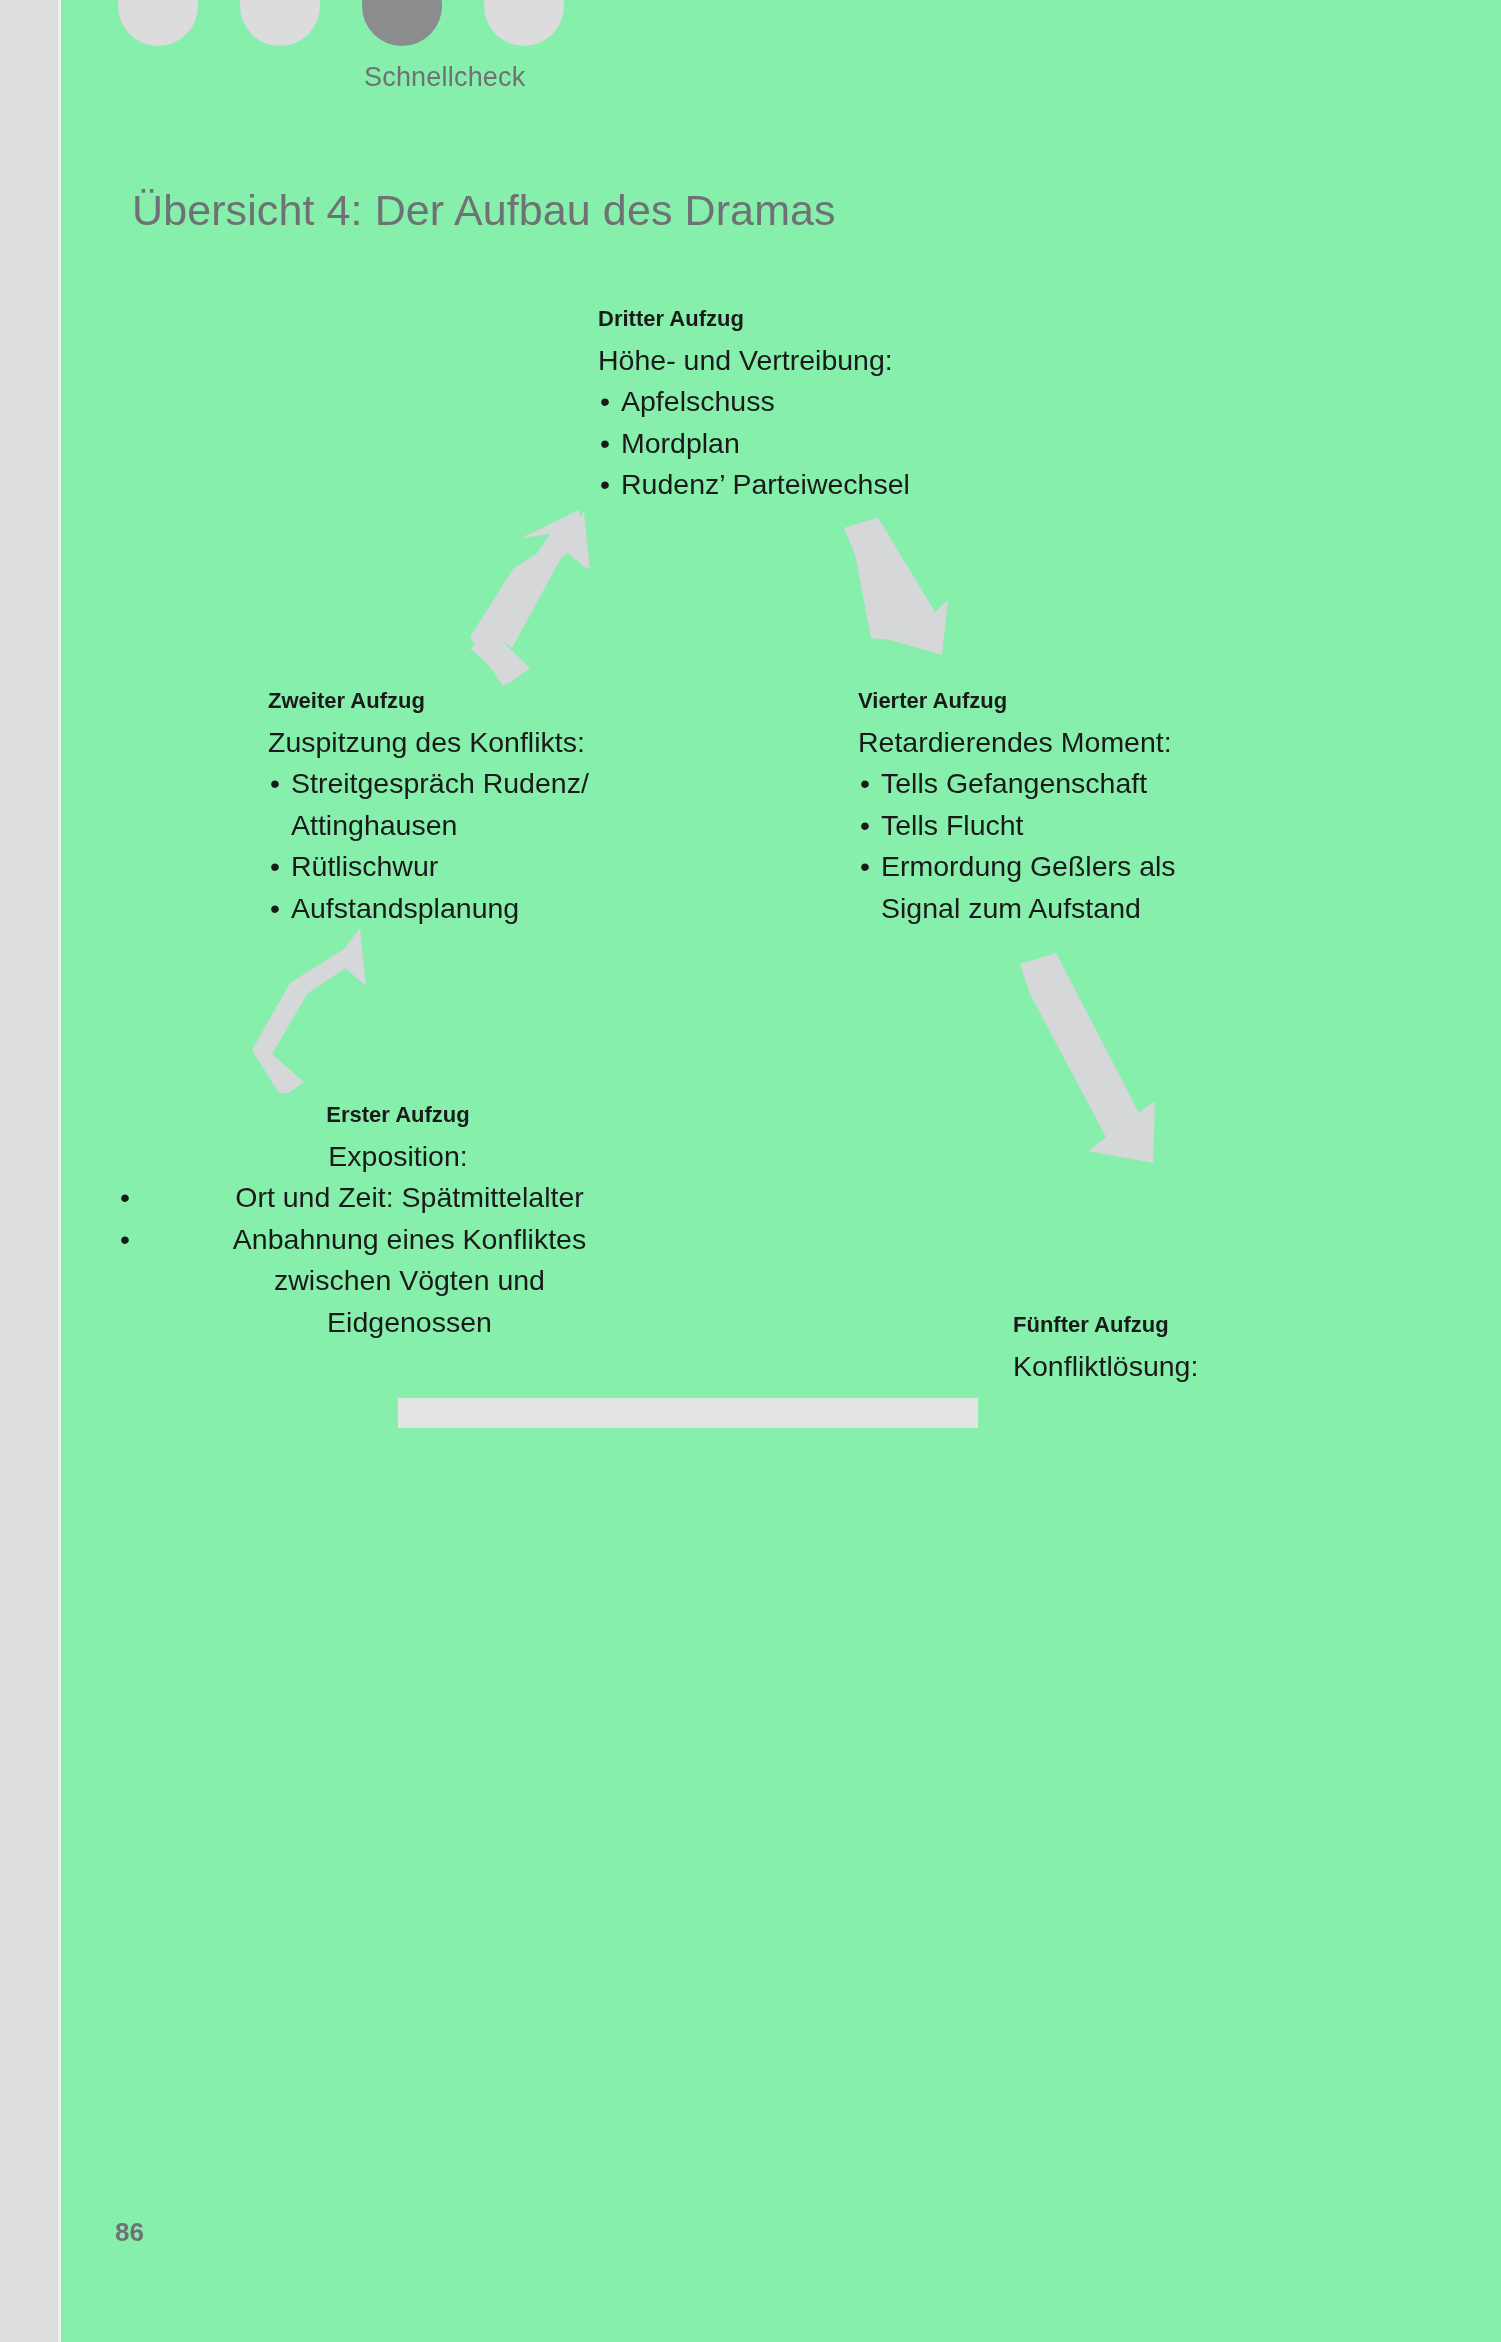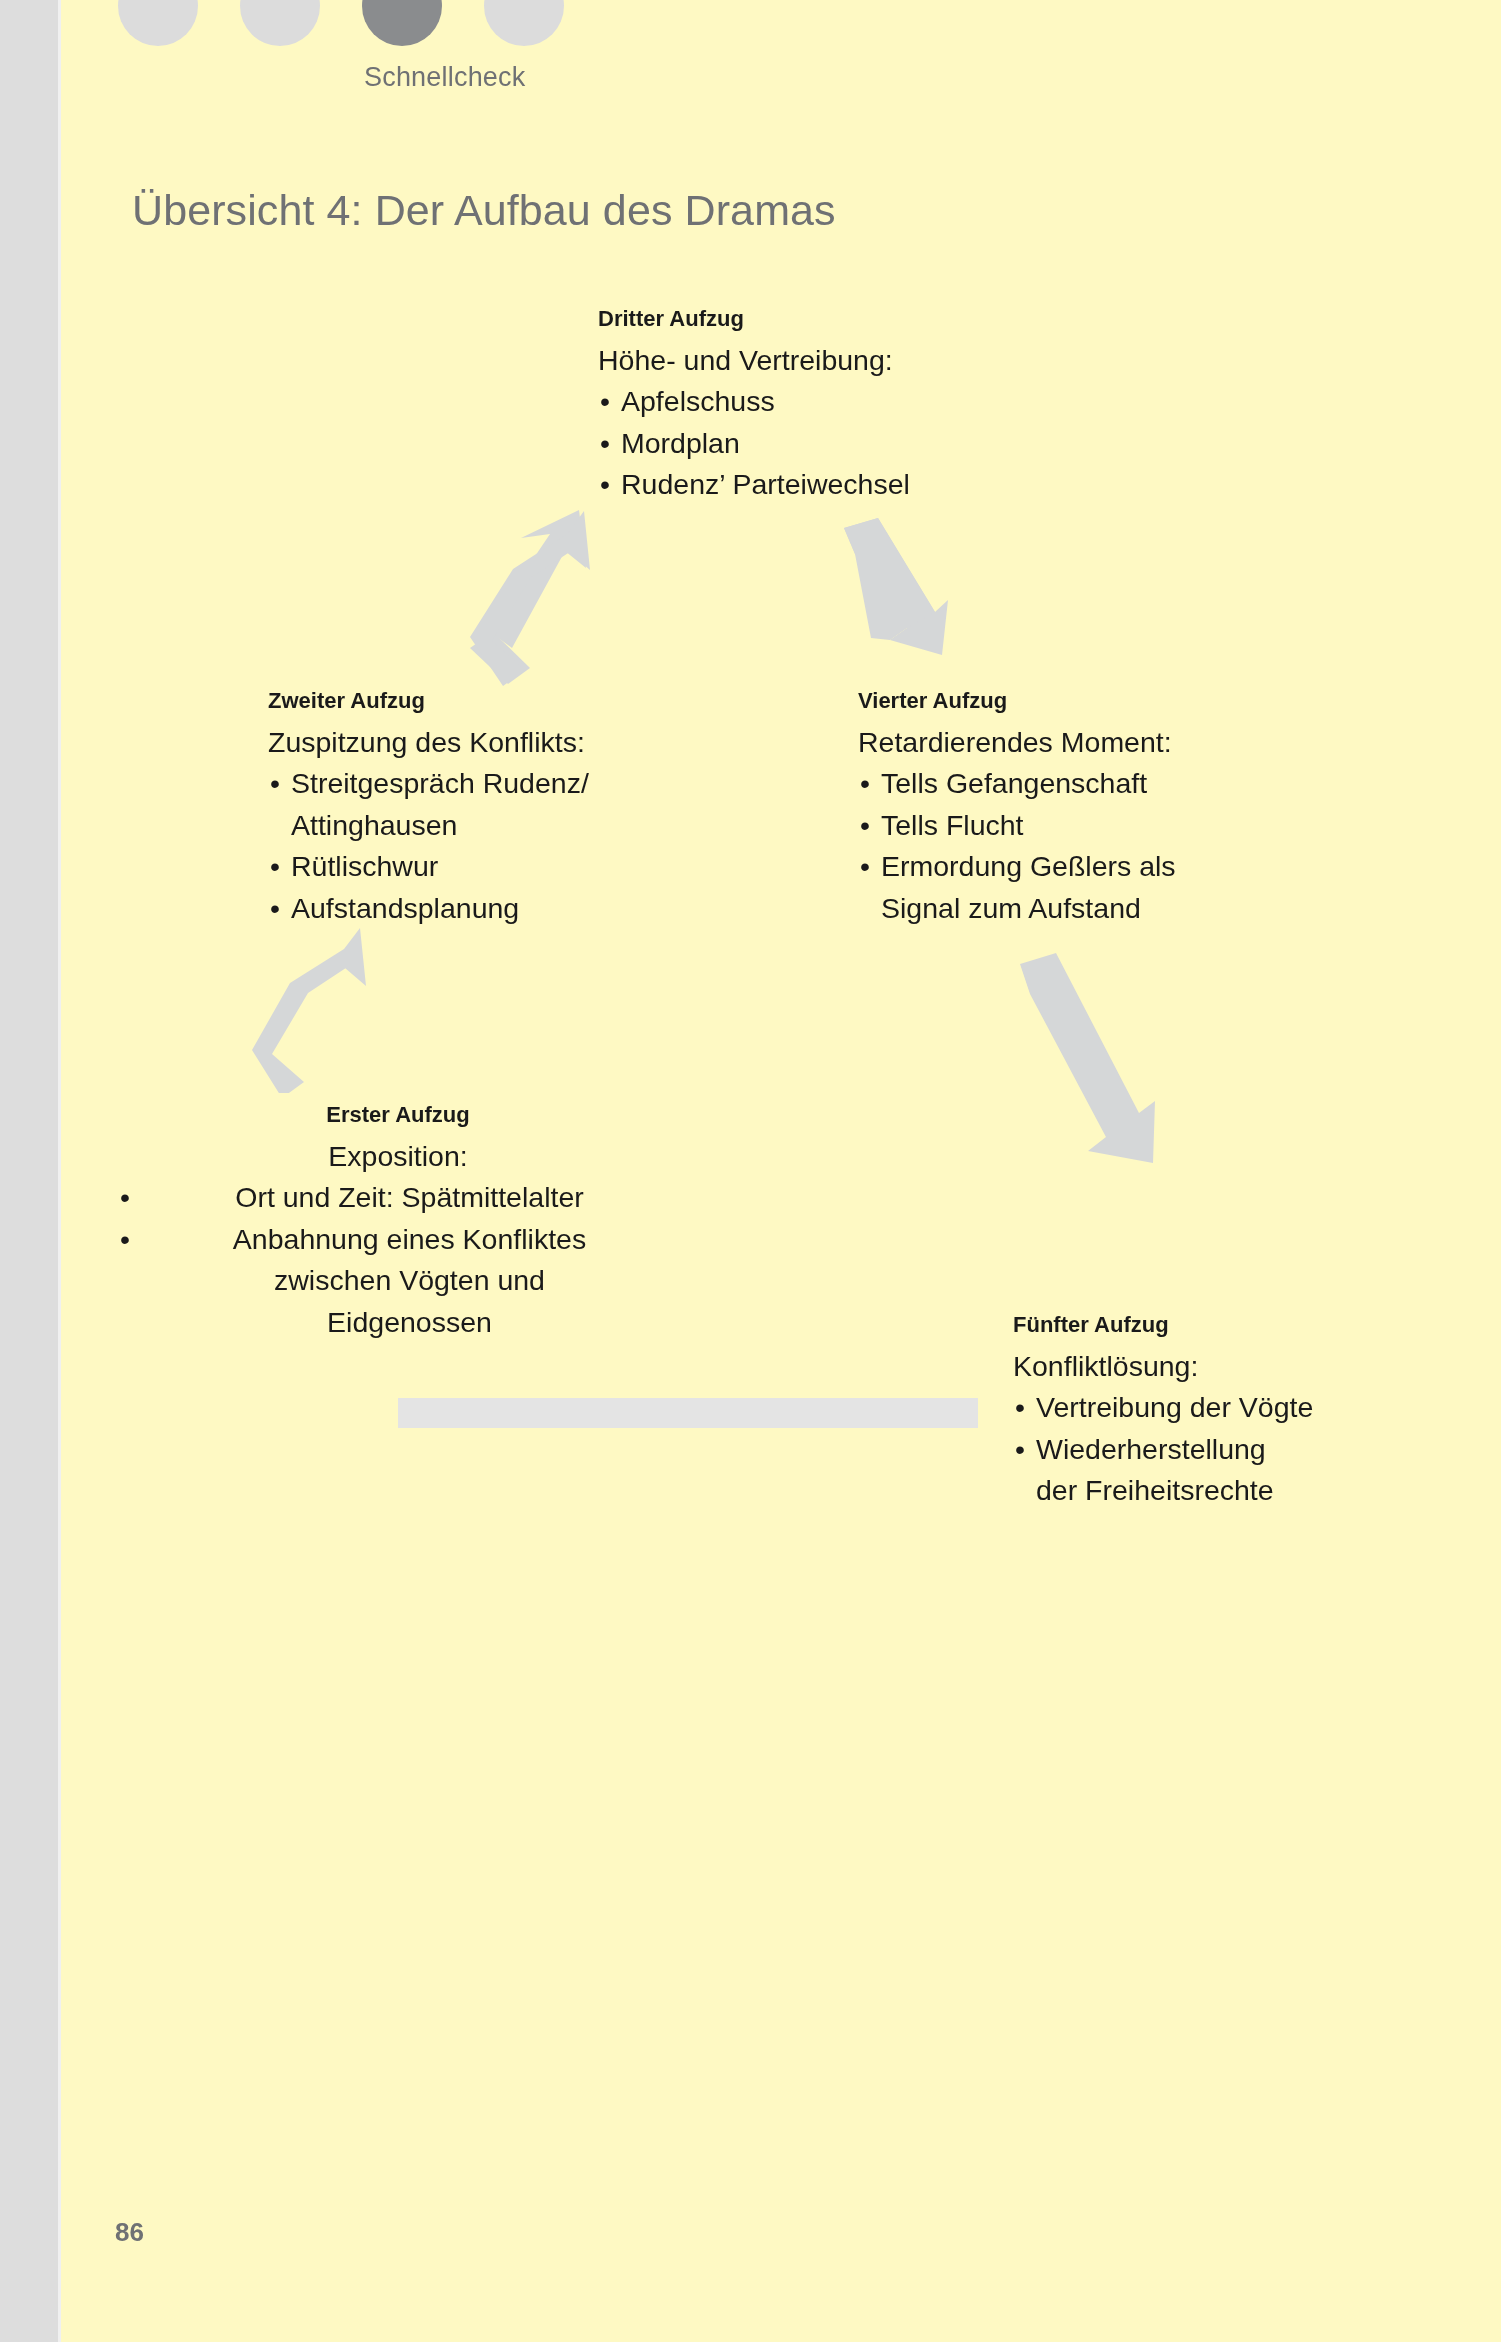--- a/index.html
+++ b/index.html
@@ -8,21 +8,21 @@
     padding: 0;
     background: #ffffff;
   }
   body {
     font-family: "Liberation Sans", "DejaVu Sans", sans-serif;
   }
   #page {
     position: relative;
     width: 1501px;
     height: 2342px;
-    background: #fef9c3;
+    background: #86efac;
     overflow: hidden;
   }
 
   
   .edge-strip {
     position: absolute;
     left: 0;
     top: 0;
     width: 58px;
     height: 2342px;
@@ -197,24 +197,20 @@
     <div class="act-sub">Exposition:</div>
     <ul>
       <li>Ort und Zeit: Spätmittelalter</li>
       <li>Anbahnung eines Konfliktes<br>zwischen Vögten und<br>Eidgenossen</li>
     </ul>
   </div>
 
   <div class="act act-5">
     <div class="act-title">Fünfter Aufzug</div>
     <div class="act-sub">Konfliktlösung:</div>
-    <ul>
-      <li>Vertreibung der Vögte</li>
-      <li>Wiederherstellung<br>der Freiheitsrechte</li>
-    </ul>
   </div>
 
   <div class="arrow arrow-a">
     <svg width="200" height="185" viewBox="0 0 200 185" aria-hidden="true">
       <polygon points="46,140 20,121 84,26 55,30 113,2 120,60 99,43" fill="#d5d7d8" transform="translate(-4,0) scale(1.0)"></polygon>
       <polygon points="23,124 0,140 38,176 60,160" fill="#d5d7d8"></polygon>
       <path d="M 0,129 L 43,61 L 97,26 L 114,3 L 120,62 L 99,44 L 112,36 L 60,70 L 22,133 L 55,162 L 33,178 Z" fill="#d5d7d8"></path>
     </svg>
   </div>
 

